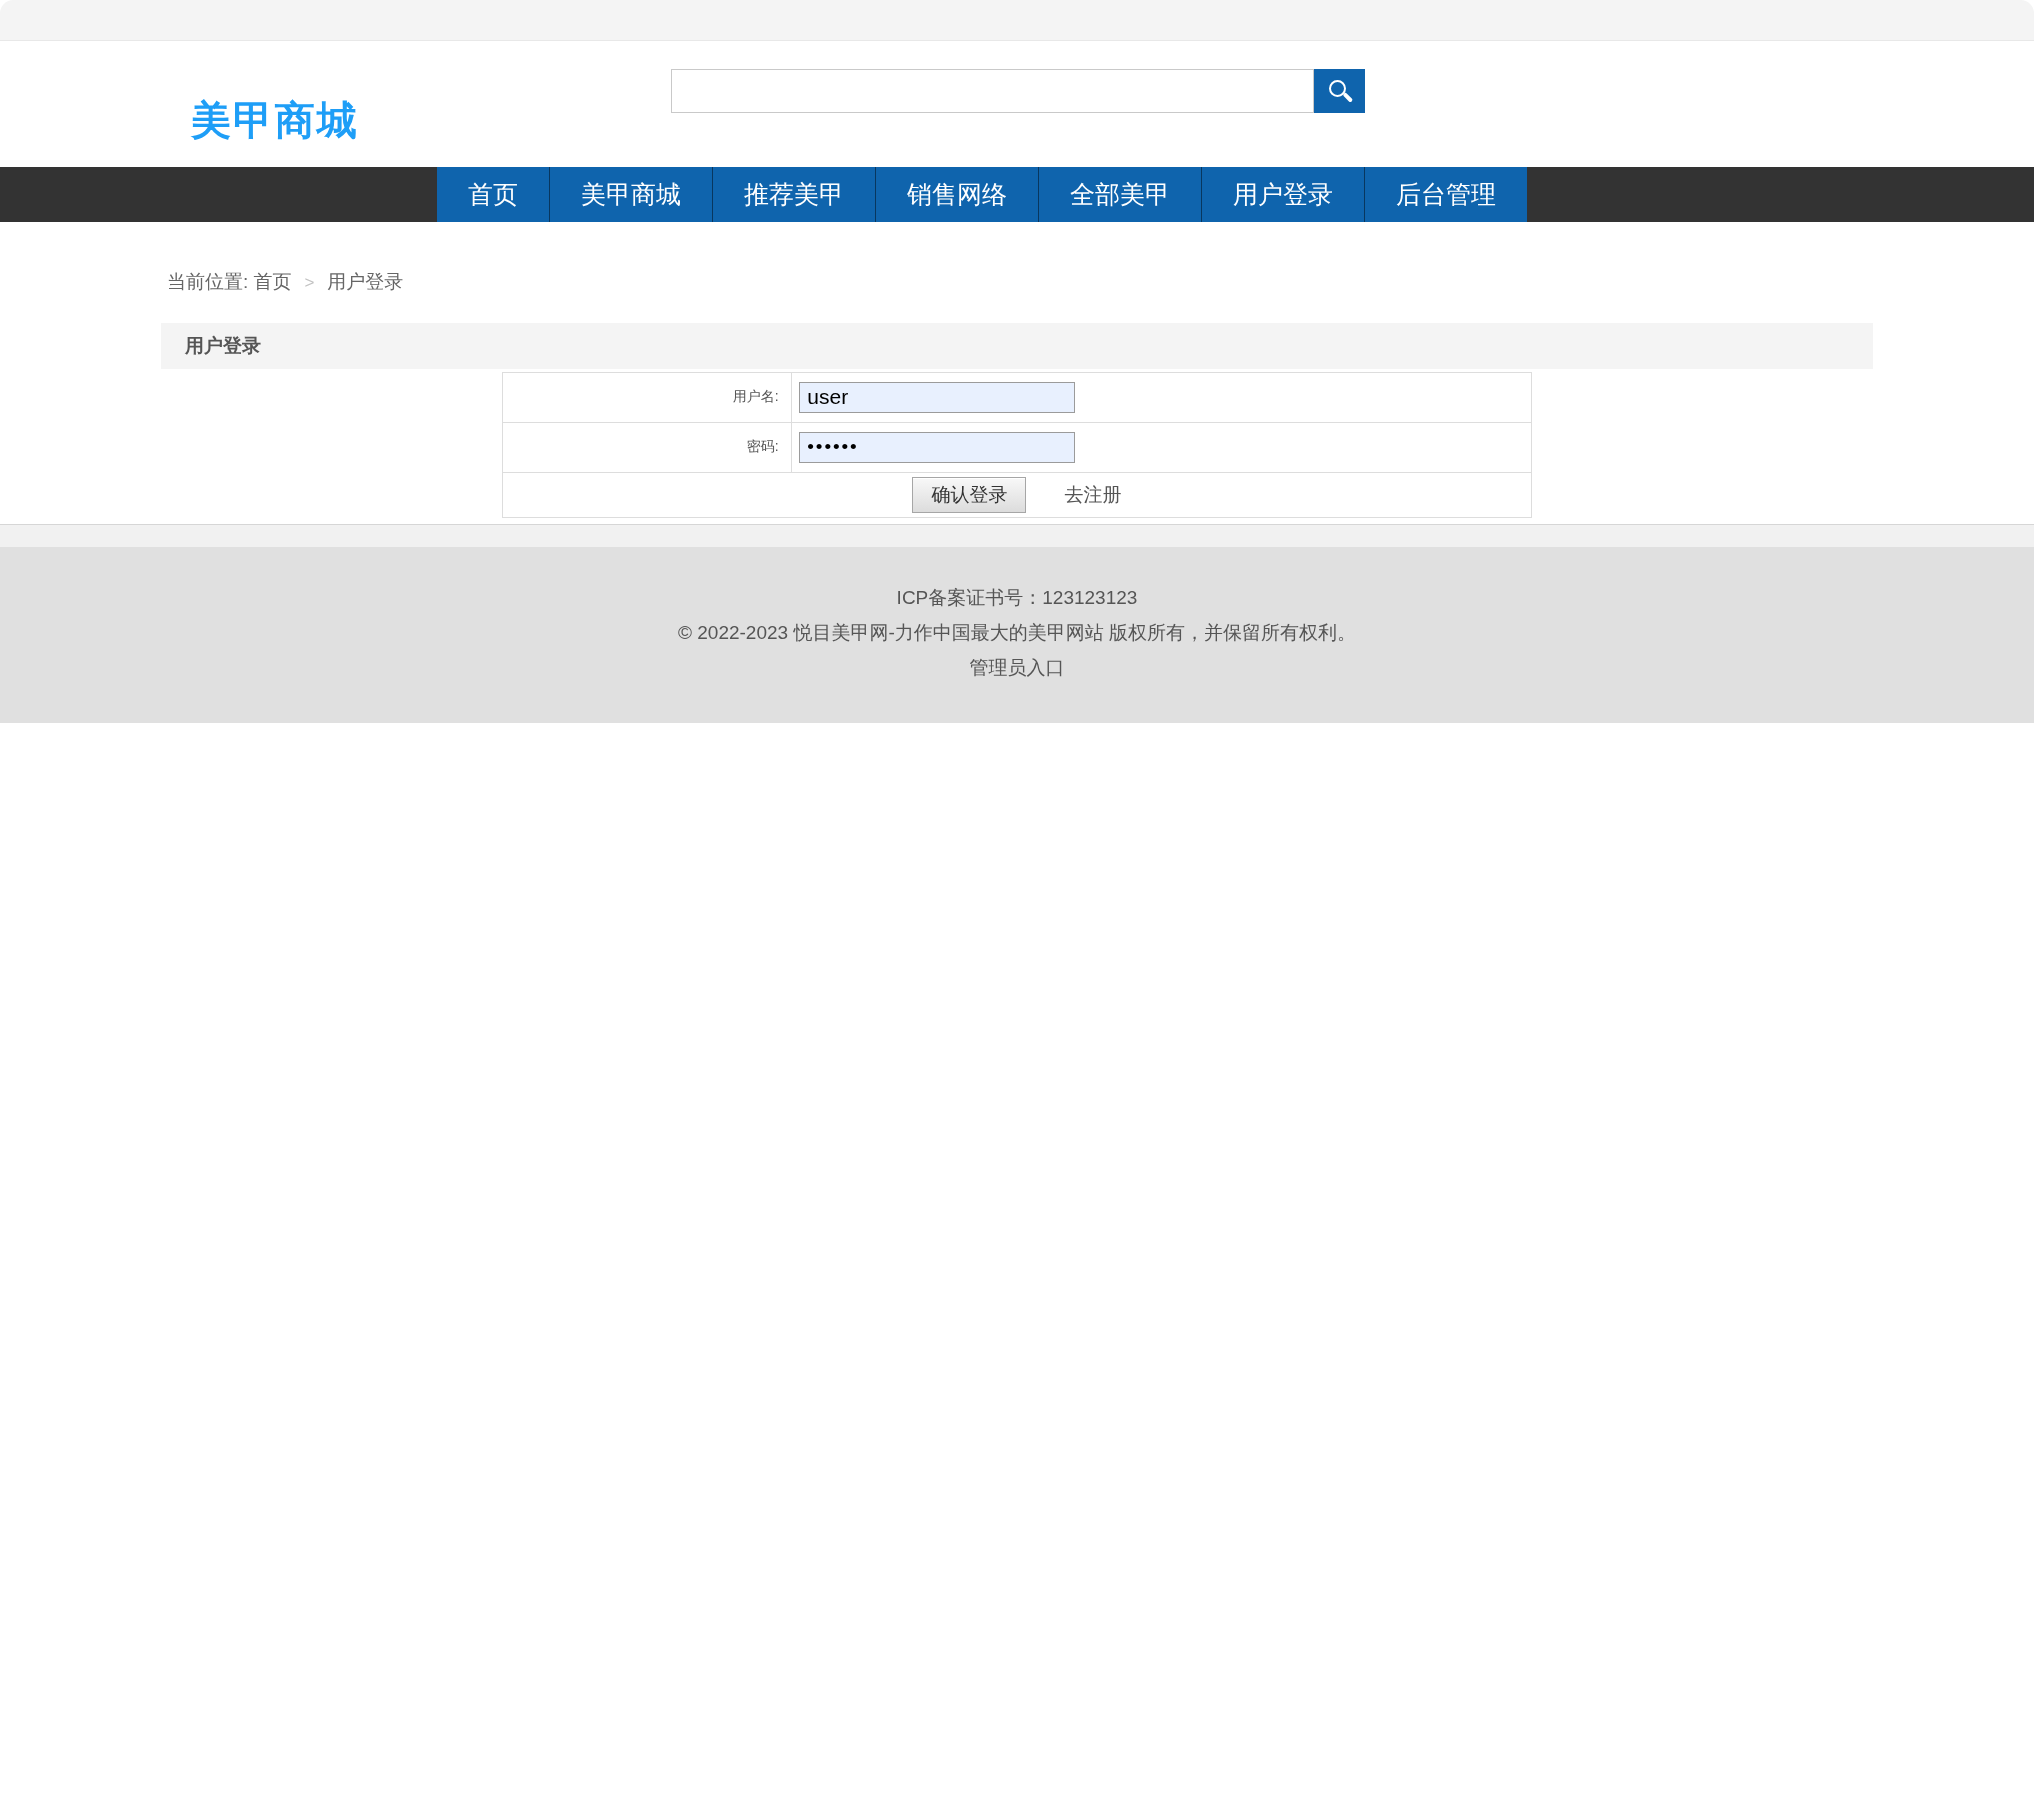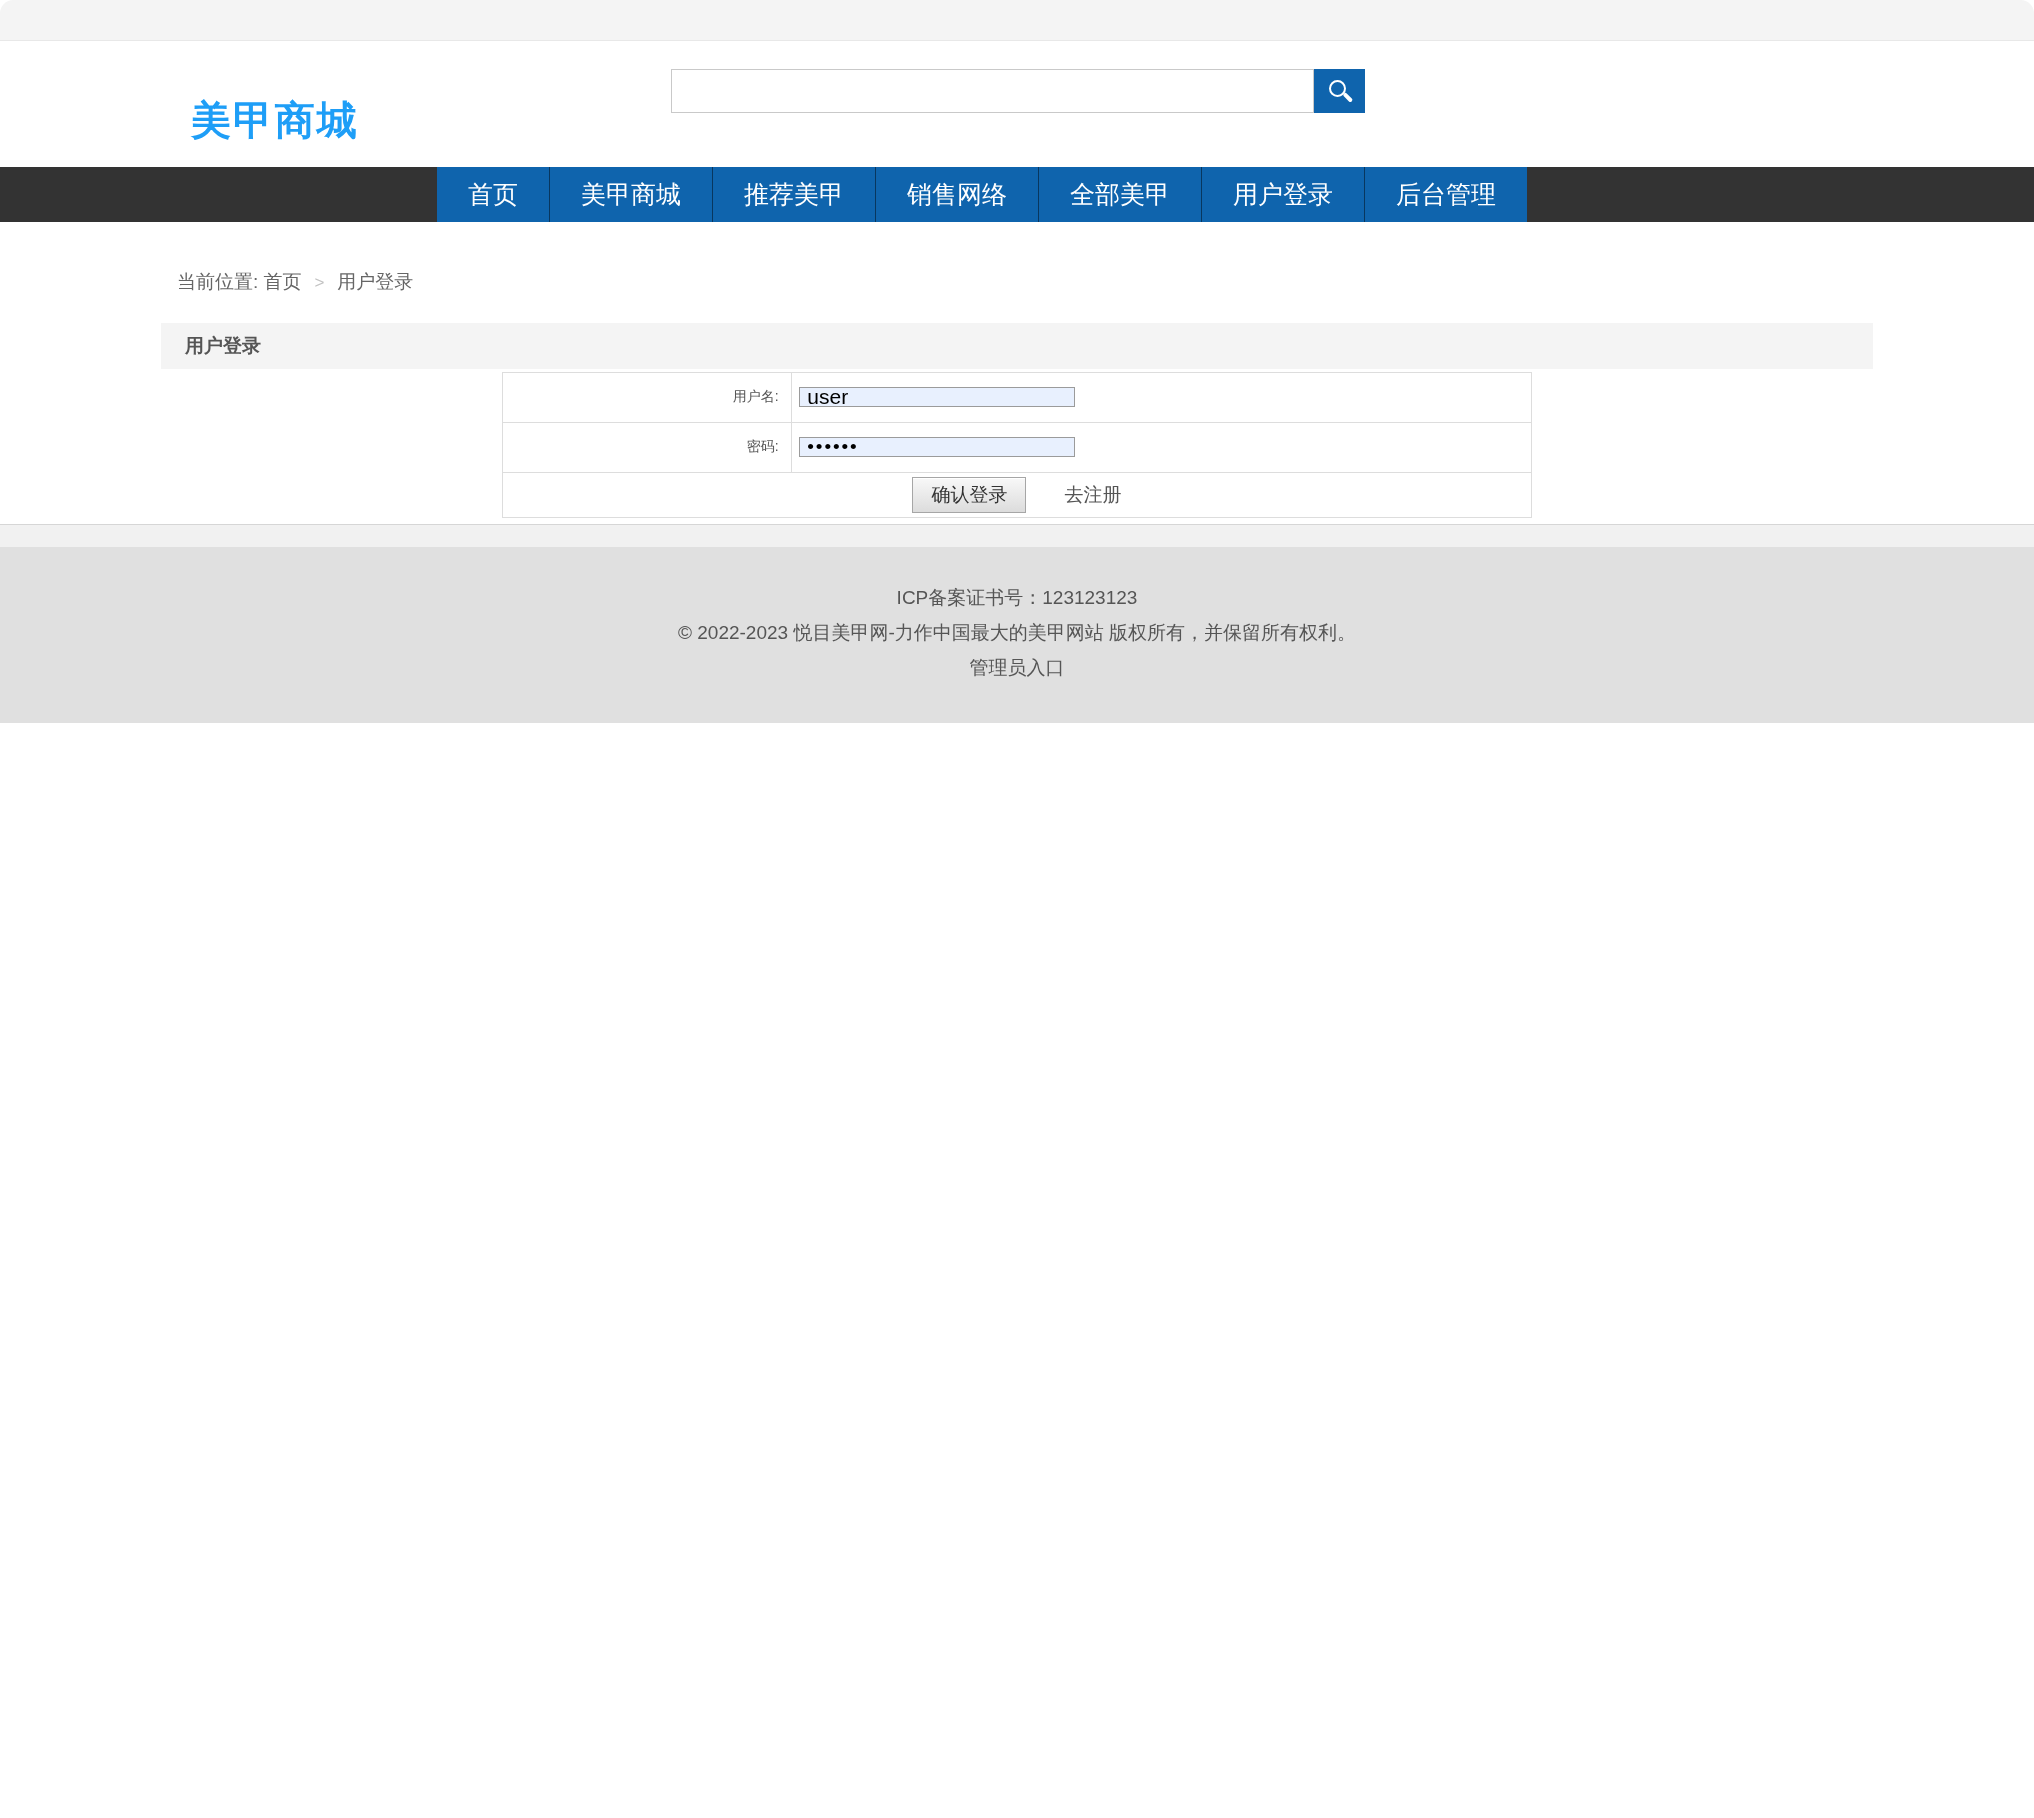--- a/index.html
+++ b/index.html
@@ -23,33 +23,33 @@
   
   .nav { height:55px; background:#333333; }
   .nav-inner { width:1712px; margin:0 auto; height:55px; }
   .menu { display:flex; margin-left:276px; height:55px; }
   .menu-item { height:55px; line-height:55px; padding:0 31px; font-size:25px; color:#ffffff; background:#0f64ad; border-left:1px solid rgba(0,0,0,0.45); cursor:pointer; white-space:nowrap; text-decoration:none; }
   .menu-item:first-child { border-left:none; }
 
   
   .content { background:#ffffff; border-bottom:1px solid #d6d6d6; padding:48px 0 5.7px; }
   .main { width:1712px; margin:0 auto; }
-  .breadcrumb { font-size:19px; color:#666; margin-left:16px; height:23px; line-height:23px; }
+  .breadcrumb { font-size:19px; color:#666; margin-left:6px; height:23px; line-height:23px; }
   .breadcrumb a { color:#666; text-decoration:none; }
   .crumb-sep { color:#c2c2c2; margin:0 7.6px; font-size:17px; }
 
   .panel { margin-top:30px; }
   .panel-header { height:46px; line-height:46px; background:#f4f4f4; font-size:19px; font-weight:bold; color:#555; padding-left:24px; }
 
   table.login-form { width:1030px; margin:2.9px auto 0; border-collapse:collapse; border:1px solid #ddd; }
   table.login-form tr { border-top:1px solid #ddd; }
   table.login-form tr:first-child { border-top:none; }
   td.lbl { width:289px; text-align:right; padding-right:12.4px; font-size:14px; color:#555; height:50px; border-right:1px solid #ddd; }
   td.fld { padding-left:6.7px; }
-  .text-input { width:276px; height:20px; background:#e8f0fe; border:1px solid #9b9b9b; font-size:21px; padding:0 7.6px; outline:none; color:#000; }
+  .text-input { width:276px; height:31px; background:#e8f0fe; border:1px solid #9b9b9b; font-size:21px; padding:0 7.6px; outline:none; color:#000; }
   .pwd { letter-spacing:1.9px; font-size:19px; }
   td.actions { text-align:center; height:45px; }
   .submit-btn { font-size:19px; color:#333; padding:3.8px 18px; background:linear-gradient(#f8f8f8,#dcdcdc); border:1px solid #a6a6a6; box-shadow:inset 0 1px 0 #fff; cursor:pointer; }
   .register-link { margin-left:34px; font-size:19px; color:#555; text-decoration:none; cursor:pointer; }
 
   
   .pre-footer { height:22px; background:#f1f1f1; }
   .footer { background:#e0e0e0; text-align:center; padding:39px 0 44px; color:#555; }
   .footer .line { font-size:19px; line-height:23px; margin-bottom:12.4px; }
   .footer .line:last-child { margin-bottom:0; }

